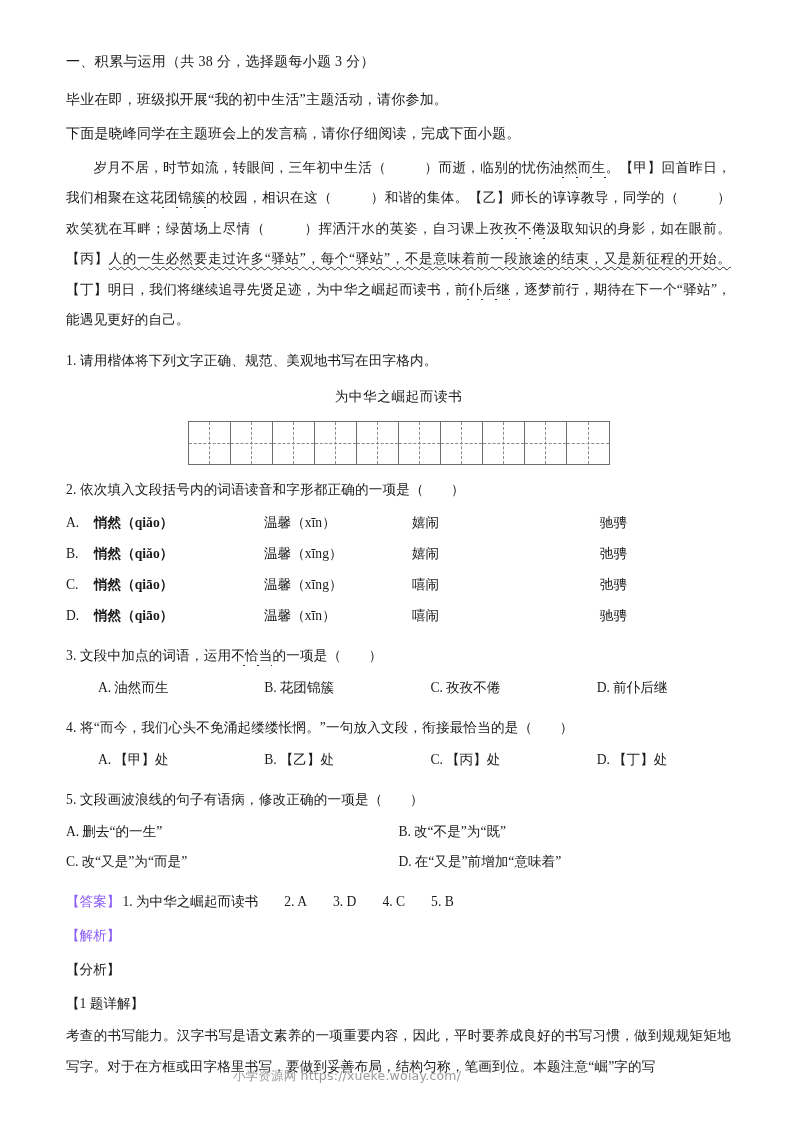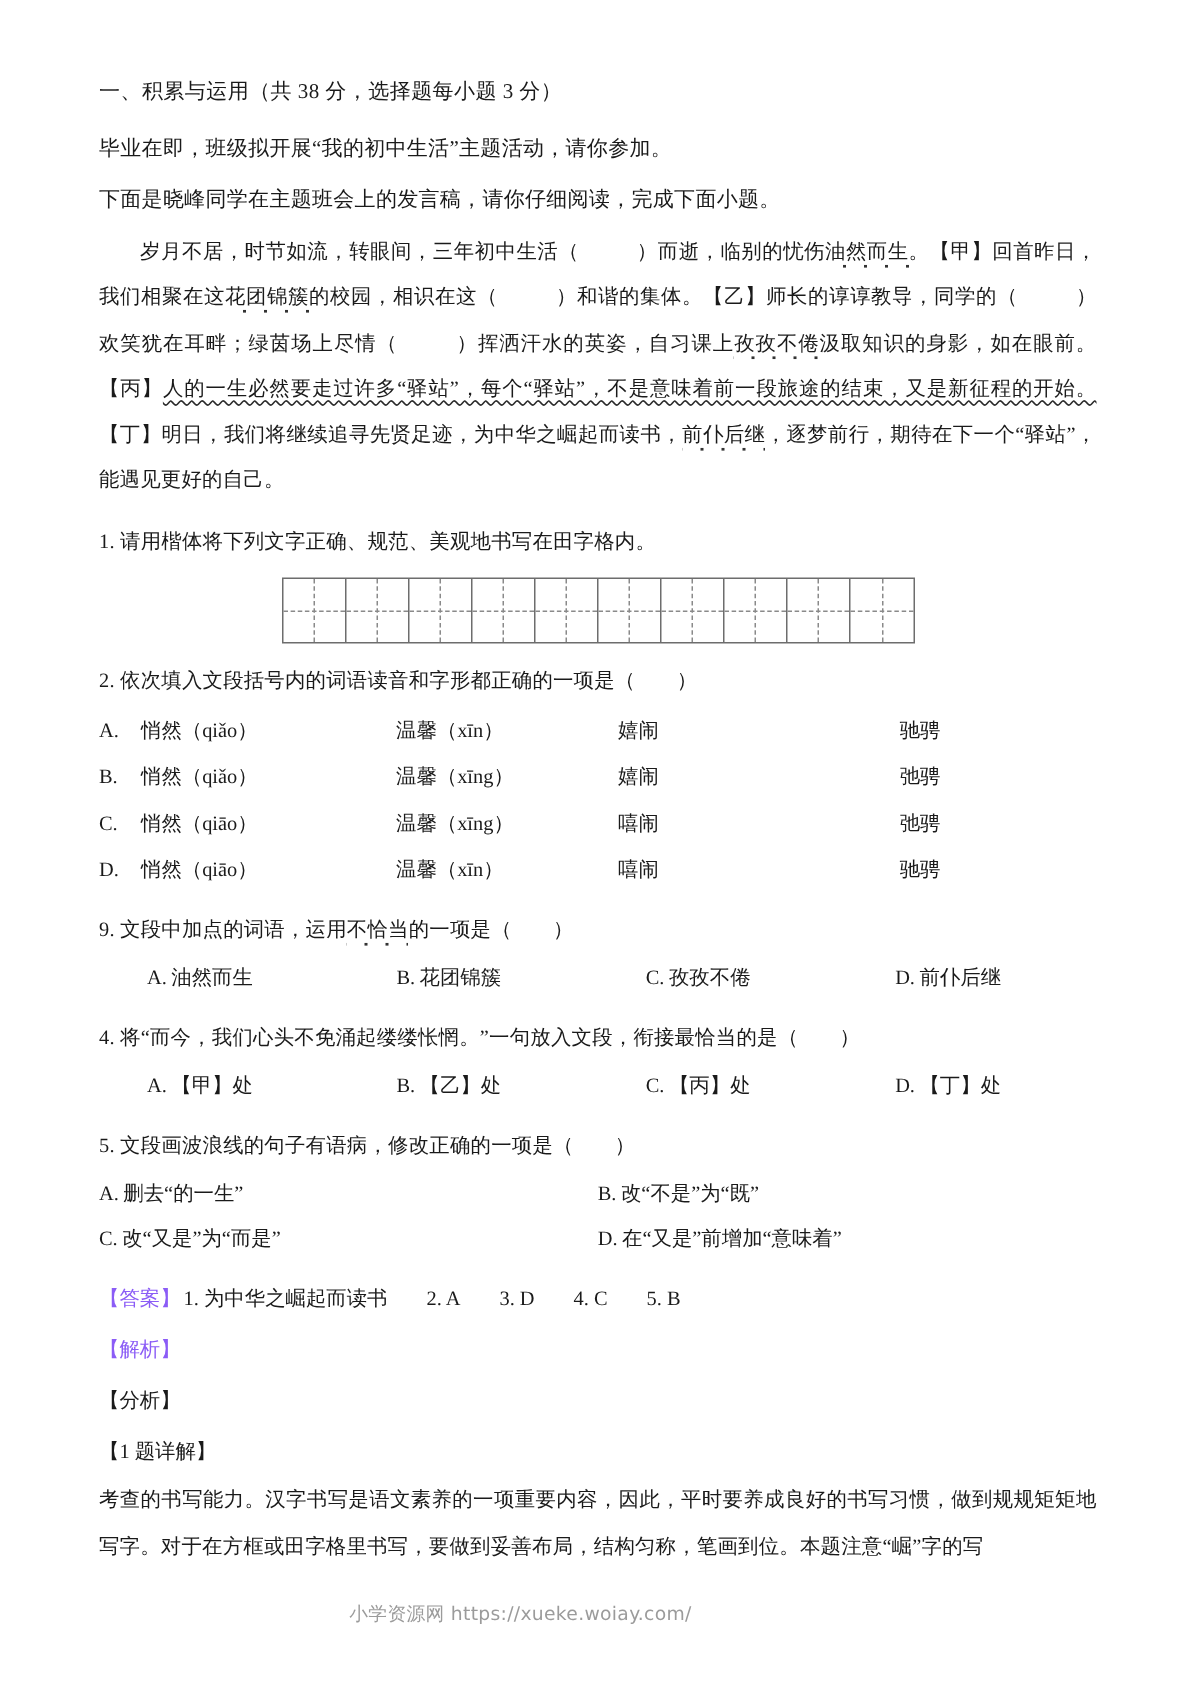--- a/index.html
+++ b/index.html
@@ -98,21 +98,21 @@
   .opt .lab { margin-right: 3px; }
 
   
   .opt-table { margin-top: 2px; }
   .opt-line {
     display: flex;
     font-size: 13.6px;
     line-height: 31px;
   }
   .opt-line .c0 { width: 28px; }
-  .opt-line .c1 { width: 170px; }
+  .opt-line .c1 { width: 170px; font-weight: bold; }
   .opt-line .c2 { width: 148px; }
   .opt-line .c3 { width: 115px; }
   .opt-line .c4 { width: 100px; text-align: right; }
 
   
   .grid-caption {
     text-align: center;
     font-size: 13.6px;
     line-height: 30px;
     margin-top: 6px;
@@ -193,20 +193,21 @@
   <div class="content">
 
     <div class="sec-title">一、积累与运用（共 38 分，选择题每小题 3 分）</div>
 
     <p class="para">毕业在即，班级拟开展“我的初中生活”主题活动，请你参加。</p>
     <p class="para">下面是晓峰同学在主题班会上的发言稿，请你仔细阅读，完成下面小题。</p>
 
     <p class="passage"><span class="indent"></span><span>岁月不居，时节如流，转眼间，三年初中生活（</span><span class="blank-paren">　　</span><span>）而逝，临别的忧伤</span><span class="dotted">油然而生</span><span>。【甲】回首昨日，我们相聚在这</span><span class="dotted">花团锦簇</span><span>的校园，相识在这（</span><span class="blank-paren">　　</span><span>）和谐的集体。【乙】师长的谆谆教导，同学的（</span><span class="blank-paren">　　</span><span>）欢笑犹在耳畔；绿茵场上尽情（</span><span class="blank-paren">　　</span><span>）挥洒汗水的英姿，自习课上</span><span class="dotted">孜孜不倦</span><span>汲取知识的身影，如在眼前。【丙】</span><span class="wavy">人的一生必然要走过许多“驿站”，每个“驿站”，不是意味着前一段旅途的结束，又是新征程的开始。</span><span>【丁】明日，我们将继续追寻先贤足迹，为中华之崛起而读书，</span><span class="dotted">前仆后继</span><span>，逐梦前行，期待在下一个“驿站”，能遇见更好的自己。</span></p>
 
     <div class="q q-head">1. 请用楷体将下列文字正确、规范、美观地书写在田字格内。</div>
+    <div class="grid-caption">为中华之崛起而读书</div>
     <div class="grid-wrap">
       <div class="tzg" id="tzg">
           <div class="cell"></div>
           <div class="cell"></div>
           <div class="cell"></div>
           <div class="cell"></div>
           <div class="cell"></div>
           <div class="cell"></div>
           <div class="cell"></div>
           <div class="cell"></div>
@@ -240,21 +241,21 @@
         </div>
         <div class="opt-line">
           <span class="c0">D.</span>
           <span class="c1">悄然（qiāo）</span>
           <span class="c2">温馨（xīn）</span>
           <span class="c3">嘻闹</span>
           <span class="c4">驰骋</span>
         </div>
       </div>
 
-    <div class="q q-head"><span>9. 文段中加点的词语，运用</span><span class="dotted">不恰当</span><span>的一项是（　　）</span></div>
+    <div class="q q-head"><span>3. 文段中加点的词语，运用</span><span class="dotted">不恰当</span><span>的一项是（　　）</span></div>
     <div class="opts-row cols4">
       <div class="opt"><span class="lab">A.</span><span>油然而生</span></div>
       <div class="opt"><span class="lab">B.</span><span>花团锦簇</span></div>
       <div class="opt"><span class="lab">C.</span><span>孜孜不倦</span></div>
       <div class="opt"><span class="lab">D.</span><span>前仆后继</span></div>
     </div>
 
     <div class="q q-head">4. 将“而今，我们心头不免涌起缕缕怅惘。”一句放入文段，衔接最恰当的是（　　）</div>
     <div class="opts-row cols4">
       <div class="opt"><span class="lab">A.</span><span>【甲】处</span></div>

